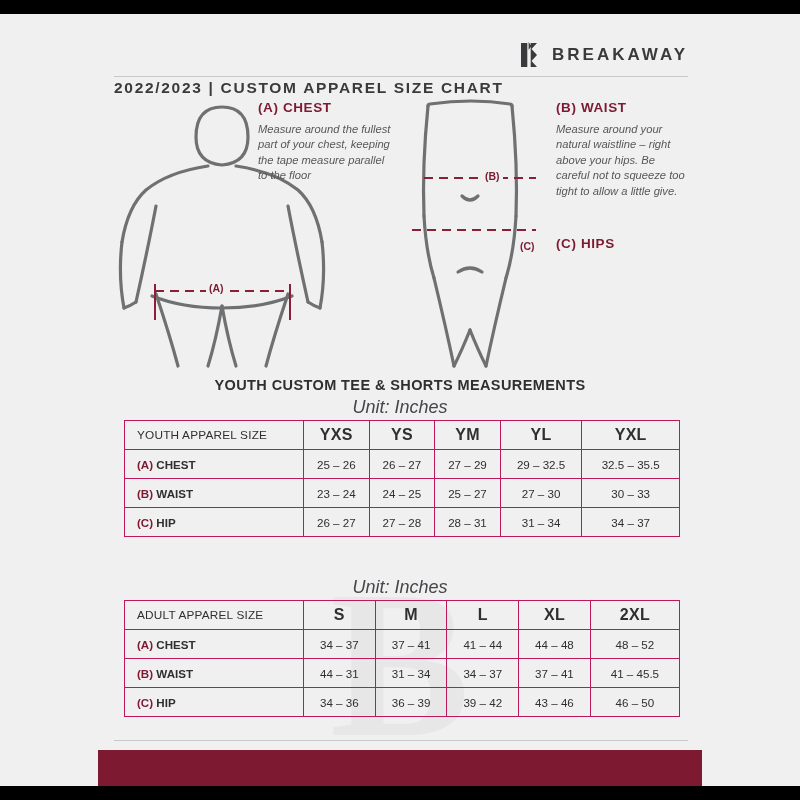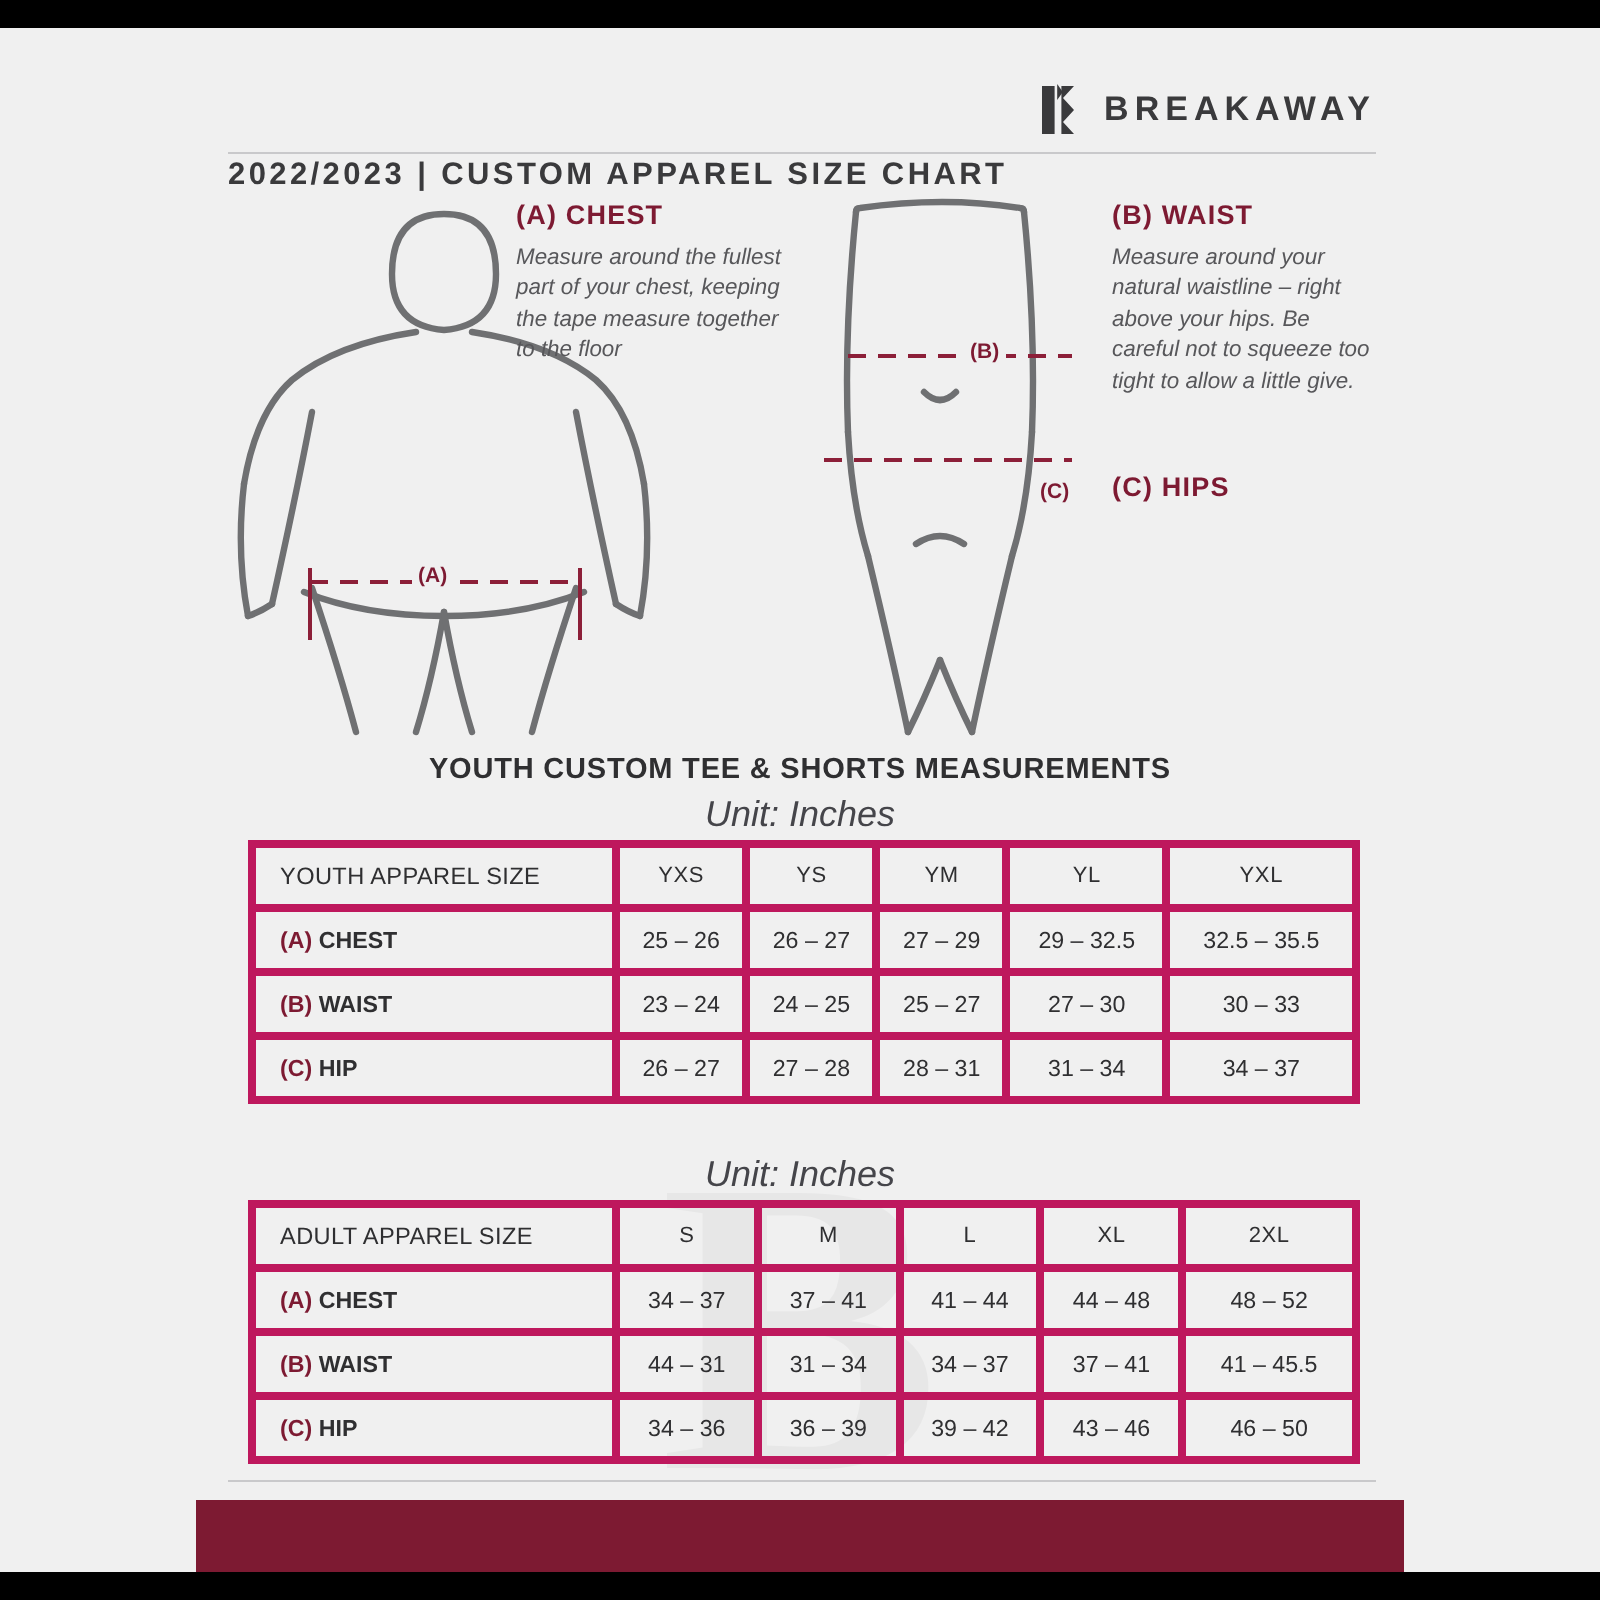--- a/index.html
+++ b/index.html
@@ -137,35 +137,35 @@
 
   table.size {
     position: absolute;
     left: 124px;
     width: 556px;
     border-collapse: collapse;
     font-size: 11.6px;
     color: #2f2f31;
   }
   table.size td, table.size th {
-    border: 4px solid #be185d;
+    border: 1px solid #be185d;
     height: 28px;
     padding: 0;
     font-weight: 400;
     text-align: center;
   }
   table.size tr td:first-child,
   table.size tr th:first-child {
     text-align: left;
     padding-left: 12px;
     width: 166px;
   }
   table.size thead th {
-    font-weight: 400;
-    font-size: 11px;
+    font-weight: 700;
+    font-size: 16px;
     letter-spacing: 0.3px;
   }
   table.size thead th:first-child {
     font-weight: 400;
     font-size: 11.8px;
     letter-spacing: 0.2px;
   }
   .tag { color: #7d1a32; font-weight: 700; }
   .rowlabel { font-weight: 700; }
 
@@ -259,21 +259,21 @@
           <line x1="290" y1="200" x2="290" y2="236"></line>
         </g>
       </svg>
 
       <div class="label-ab" style="left:206px; top:198px;">(A)</div>
       <div class="label-ab" style="left:482px; top:86px;">(B)</div>
       <div class="label-ab" style="left:517px; top:156px;">(C)</div>
 
       <div class="callout chest-callout">
         <p class="callout-title">(A) CHEST</p>
-        <p class="callout-text">Measure around the fullest part of your chest, keeping the tape measure together to the floor</p>
+        <p class="callout-text">Measure around the fullest part of your chest, keeping the tape measure parallel to the floor</p>
       </div>
       <div class="callout waist-callout">
         <p class="callout-title">(B) WAIST</p>
         <p class="callout-text">Measure around your natural waistline – right above your hips. Be careful not to squeeze too tight to allow a little give.</p>
       </div>
       <div class="callout hips-callout">
         <p class="callout-title">(C) HIPS</p>
       </div>
     </div>
 

